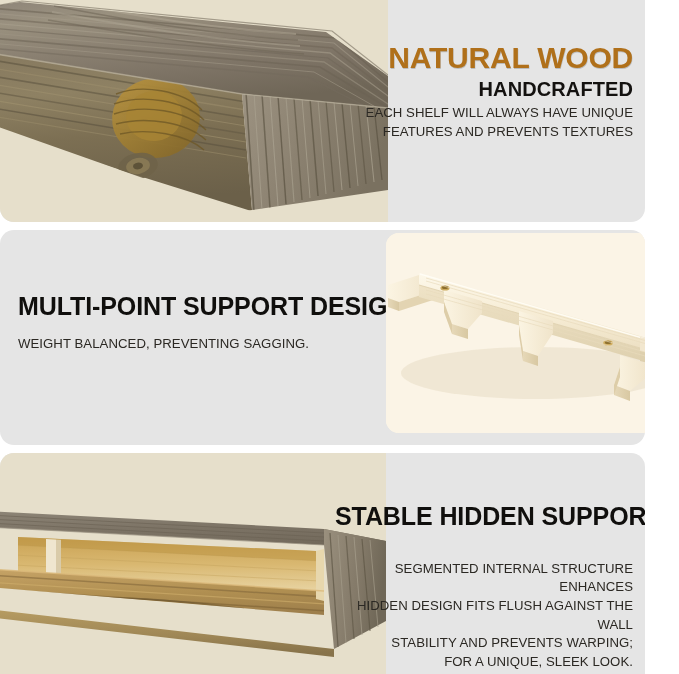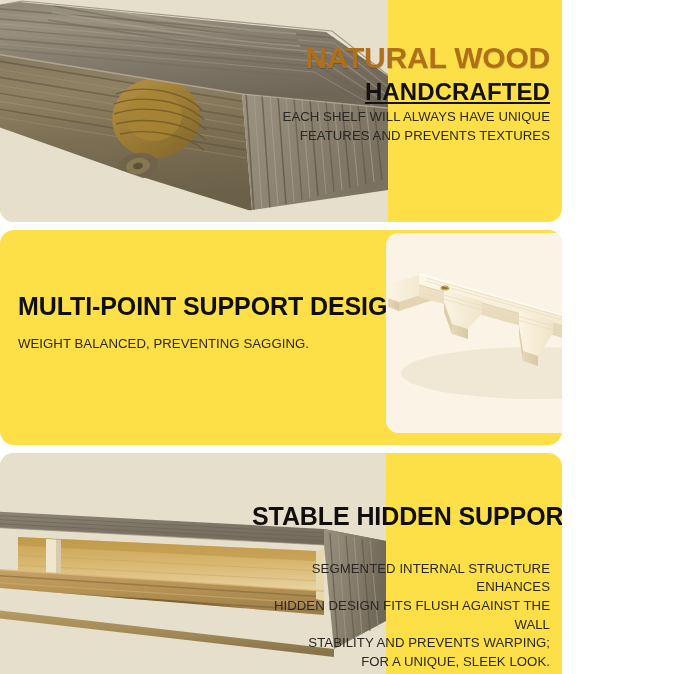--- a/index.html
+++ b/index.html
@@ -17,22 +17,22 @@
 
   .infographic {
     position: absolute;
     inset: 0;
     background: #ffffff;
   }
 
   .panel {
     position: absolute;
     left: 0;
-    width: 562px;
-    background: #fde047;
+    width: 645px;
+    background: #e5e5e5;
     overflow: hidden;
   }
 
   
   #panel-wood {
     top: 0;
     height: 222px;
     border-radius: 0 0 14px 14px;
   }
   
@@ -56,27 +56,26 @@
   .head-accent {
     font-size: 30px;
     font-weight: 700;
     letter-spacing: -0.2px;
     color: #b0701a;
     line-height: 1.04;
     white-space: nowrap;
     text-shadow: 0.5px 0.5px 0 rgba(0,0,0,0.18);
   }
   .head-dark {
-    font-size: 24px;
+    font-size: 20px;
     font-weight: 700;
     letter-spacing: 0.1px;
     color: #141210;
     line-height: 1.08;
     white-space: nowrap;
-    text-decoration: underline;
   }
   .head-big {
     font-size: 25px;
     font-weight: 700;
     letter-spacing: -0.1px;
     color: #100f0d;
     line-height: 1.1;
     white-space: nowrap;
   }
   .body-text {

